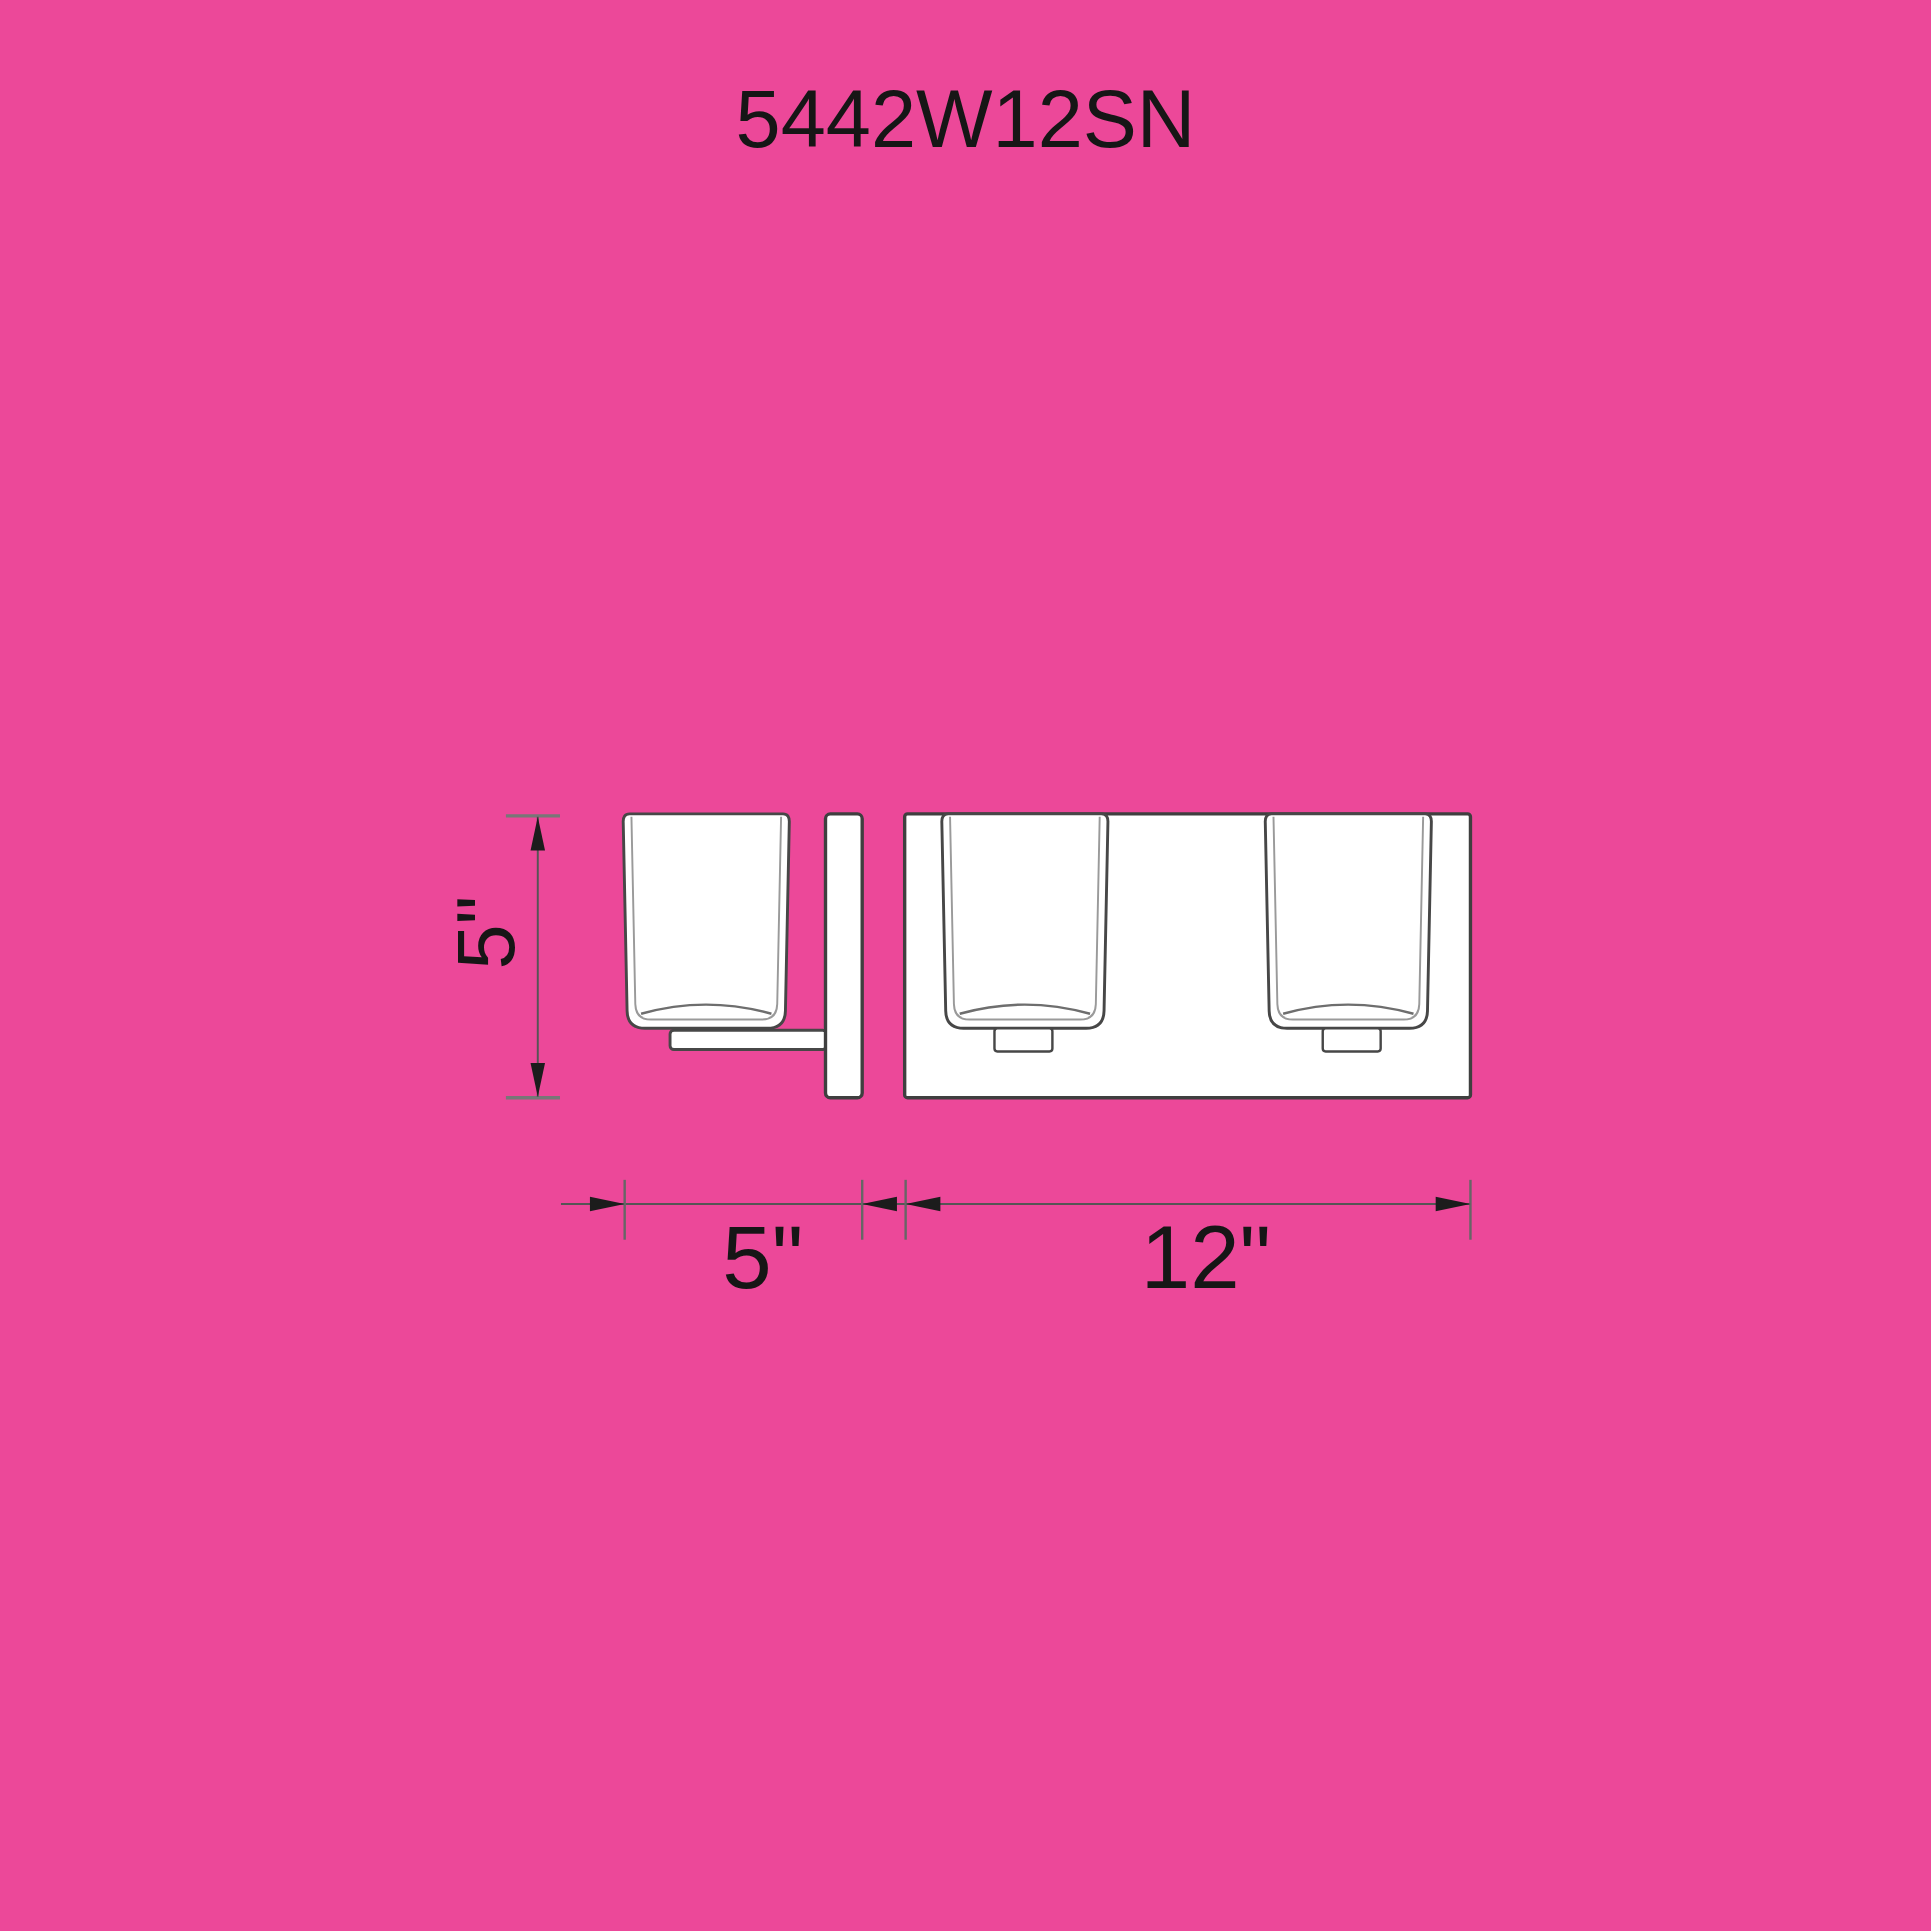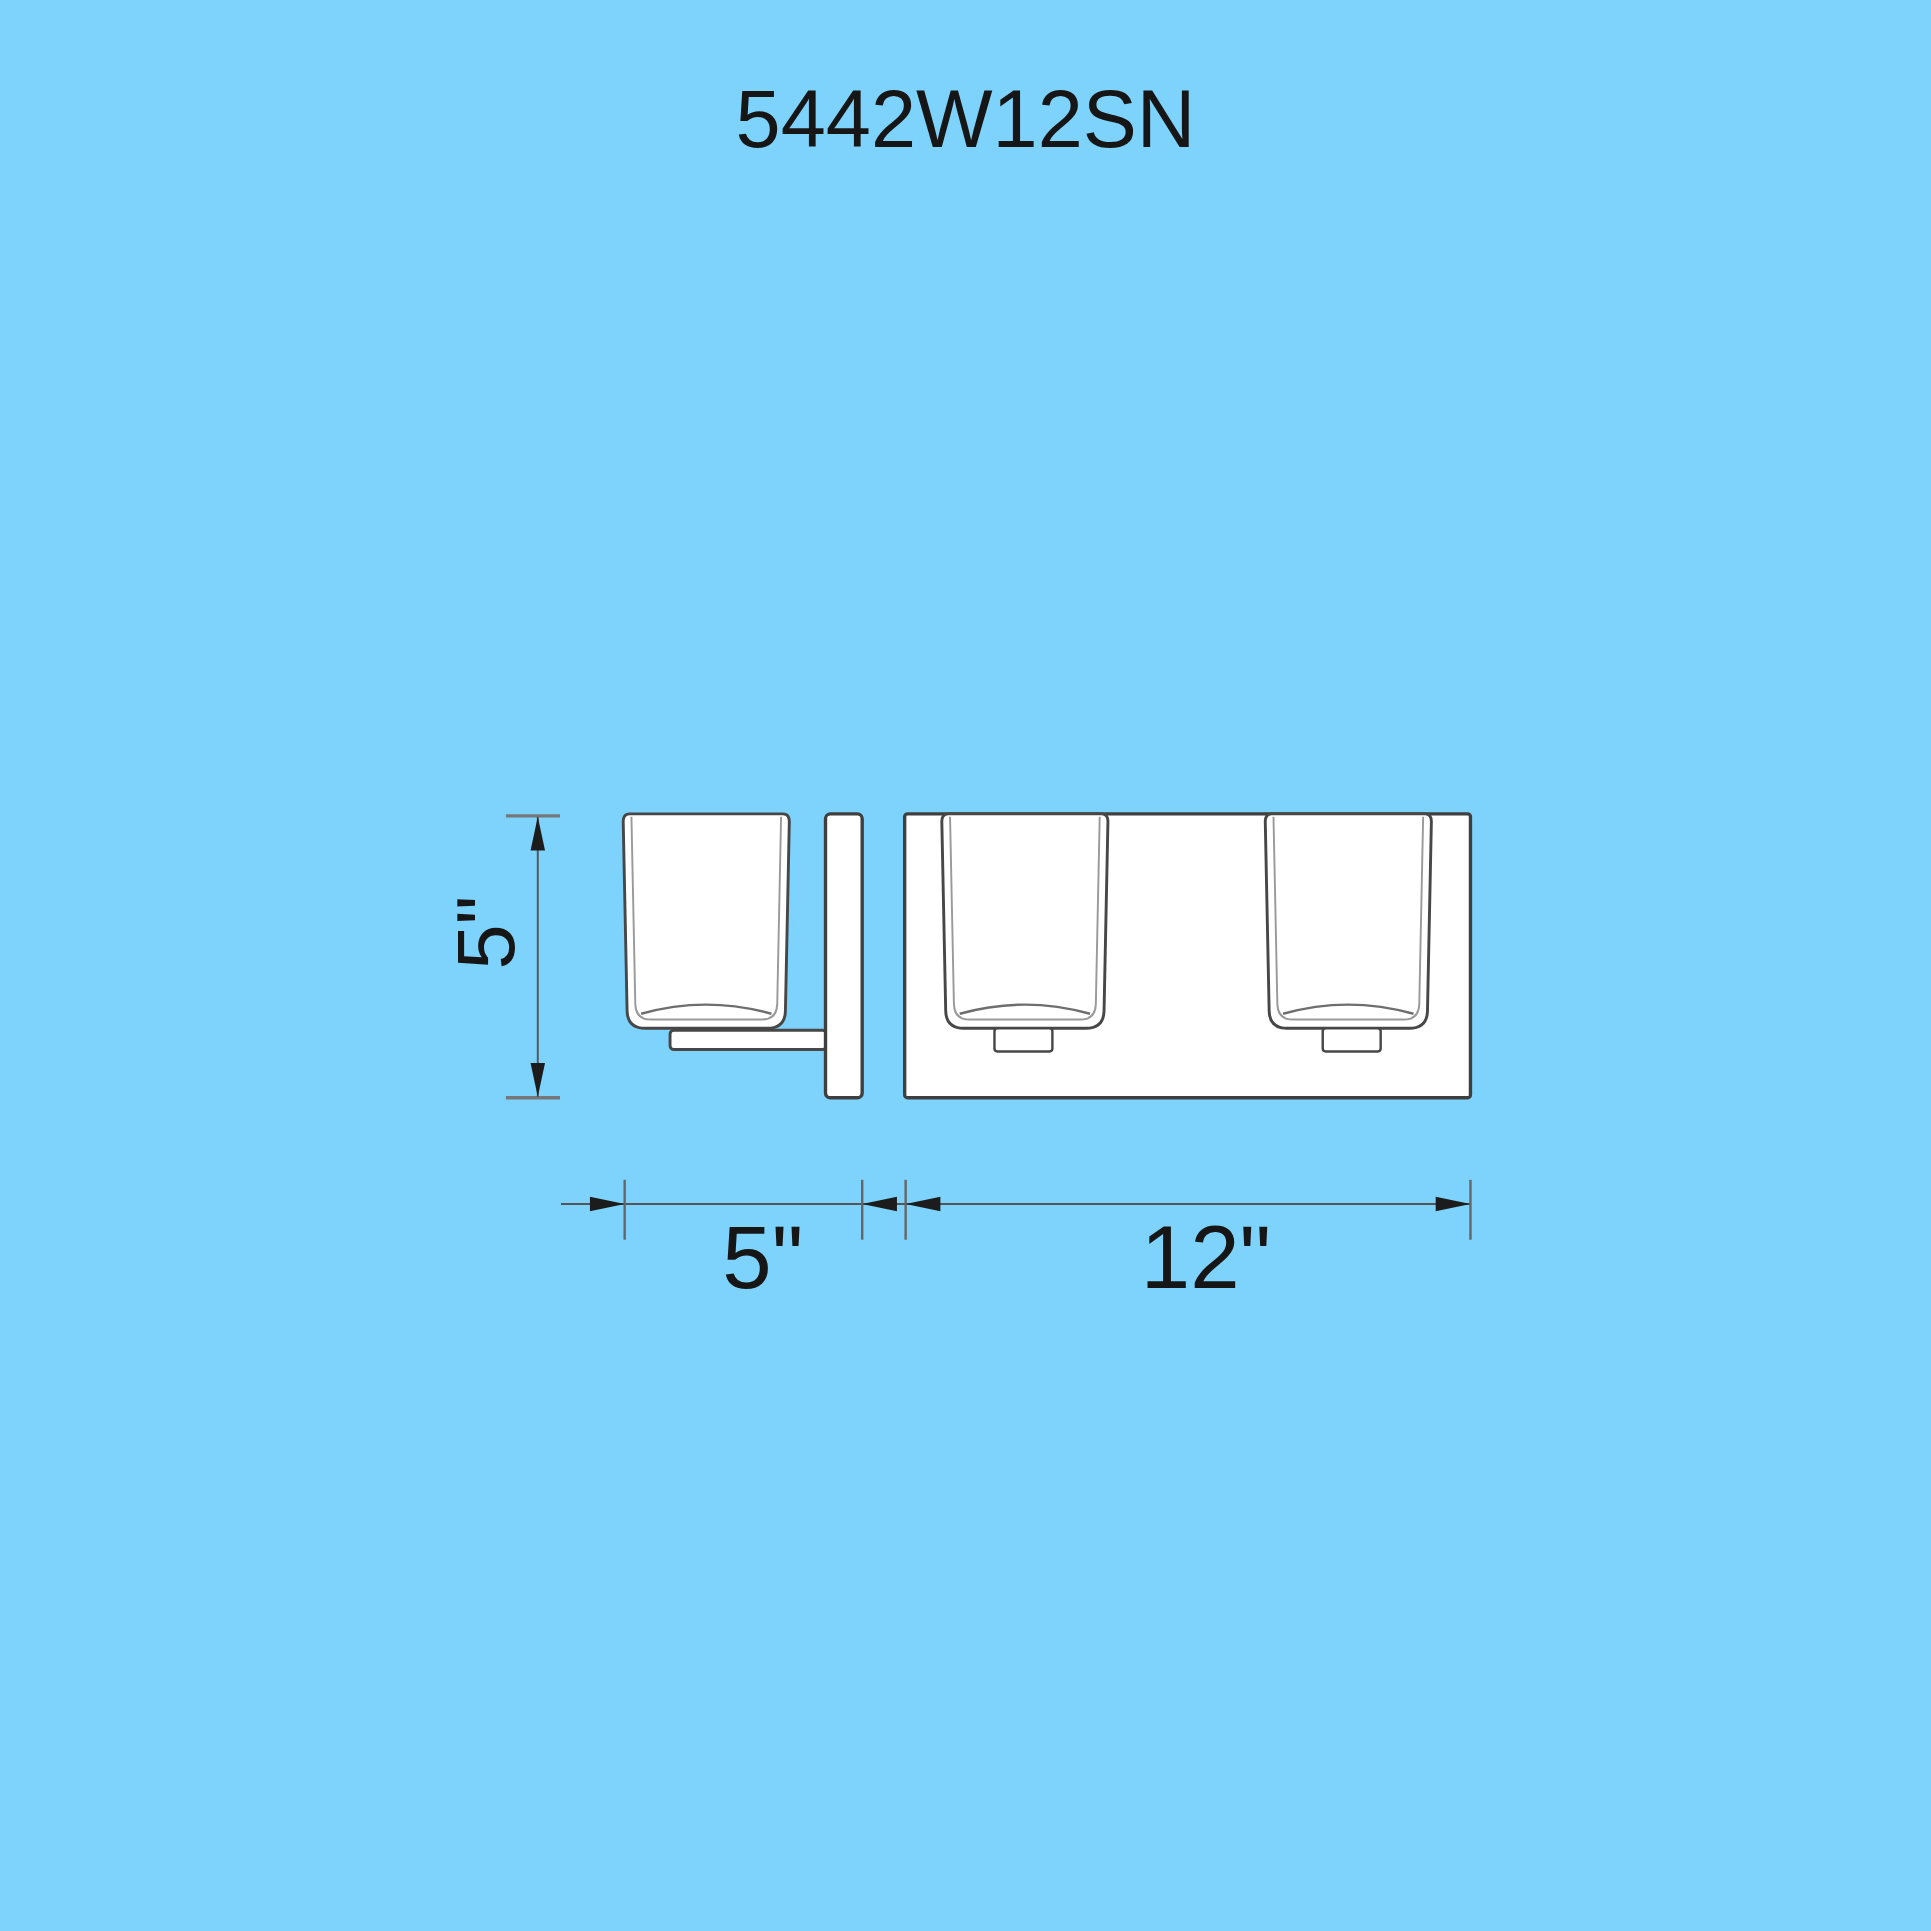--- a/index.html
+++ b/index.html
@@ -1,19 +1,19 @@
 <!DOCTYPE html>
 <html><head>
 <meta charset="utf-8">
 <style>
   html,body{margin:0;padding:0;background:#ffffff;}
   .page{
     position:relative;
     width:1931px;height:1931px;
-    background:#7dd3fc;
+    background:#ec4899;
     overflow:hidden;
     font-family:"Liberation Sans", sans-serif;
   }
   svg{position:absolute;left:0;top:0;}
   text{font-family:"Liberation Sans", sans-serif;}
 </style>
 </head>
 <body>
 
 <div class="page">

